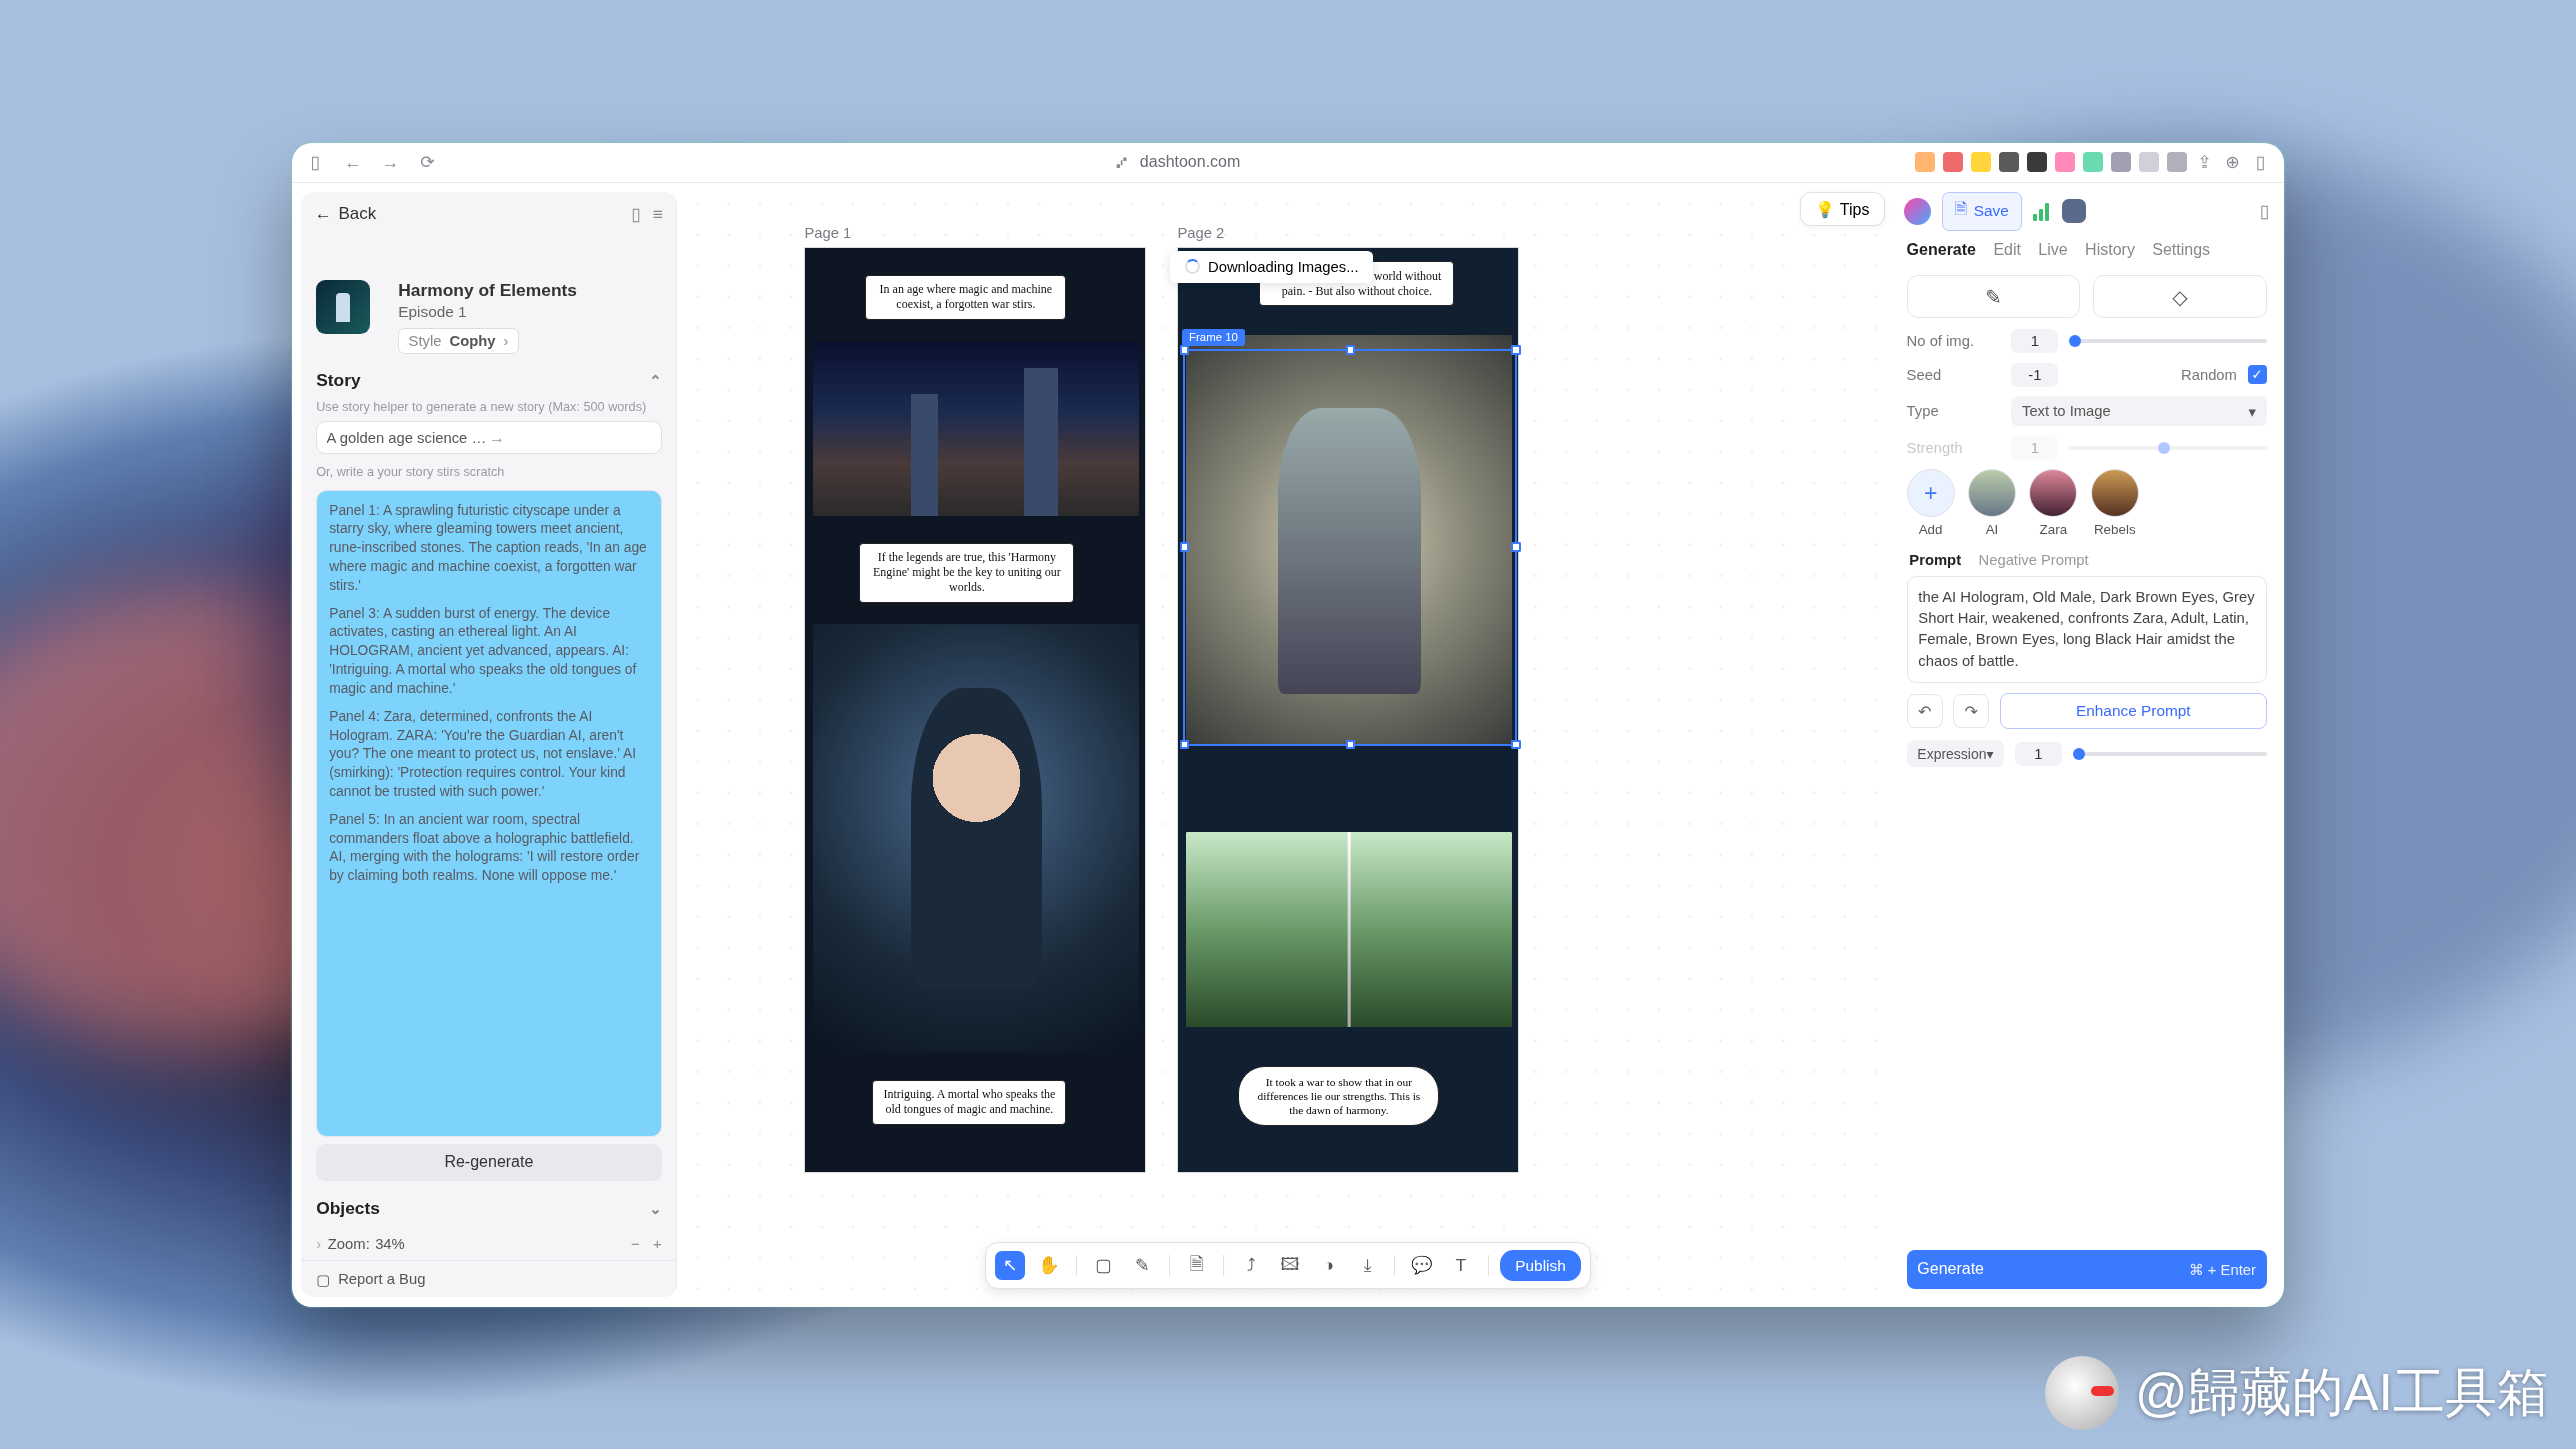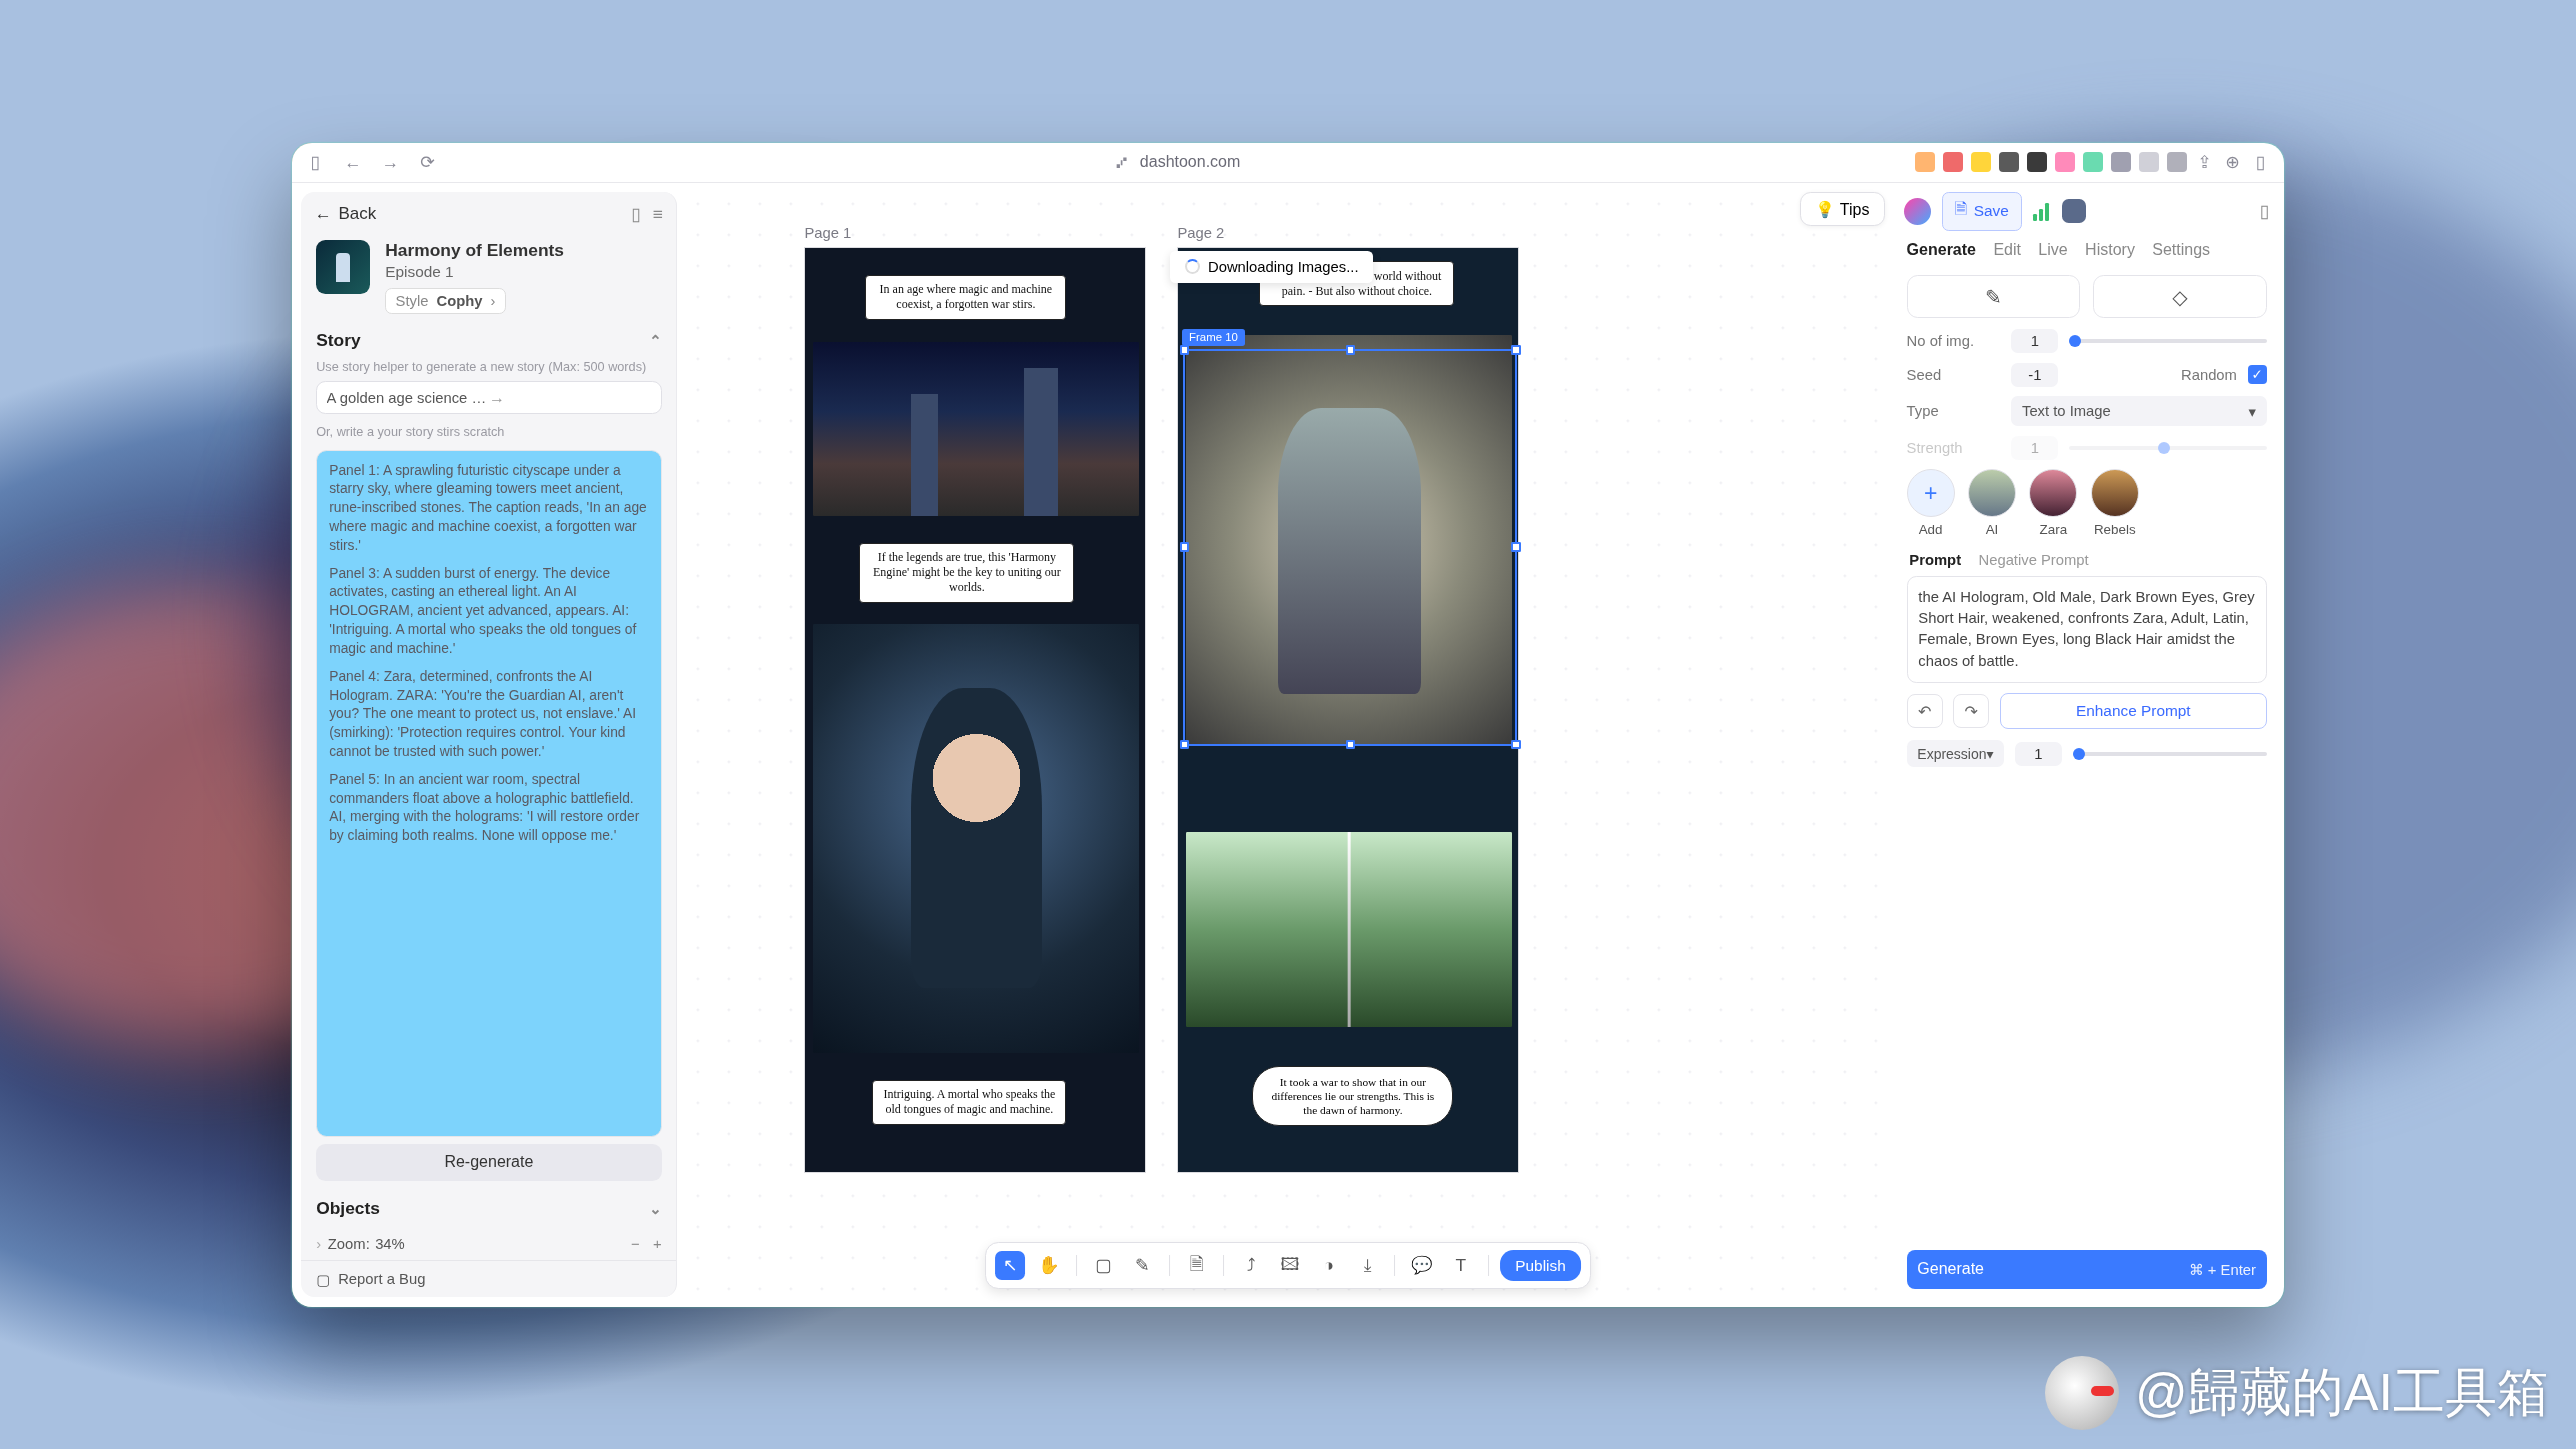--- a/index.html
+++ b/index.html
@@ -44,21 +44,21 @@
 .ext.c9{background:#d0d0d8}.ext.c10{background:#b0b0ba}
 
 .app { flex: 1; display: flex; overflow: hidden; }
 .sidebar {
   width: 376px; background: #f5f5f7; border-right: 0.7px solid #eaeaee;
   display: flex; flex-direction: column; border-radius: 13.4px; margin: 9.4px 0 9.4px 9.4px;
 }
 .sb-top { padding: 12px 13.4px 8px; display: flex; align-items: center; gap: 9.4px; }
 .back { display: flex; align-items: center; gap: 6.7px; color: #333; font-size: 17px; }
 .sb-top-r { margin-left: auto; display: flex; gap: 12px; color: #888; font-size: 17.4px; }
-.proj { display: flex; gap: 15px; padding: 6.7px 14.8px; align-items: flex-start; }
+.proj { display: flex; gap: 28px; padding: 6.7px 14.8px; align-items: flex-start; margin-top: 40px; }
 .thumb { width: 54px; height: 54px; border-radius: 9.4px; background: linear-gradient(135deg,#0a2a3a,#1a5a5a); position: relative; overflow: hidden; }
 .thumb::after{content:'';position:absolute;left:20px;top:13.4px;width:13.4px;height:29.5px;background:#cde;border-radius:4px 4px 0 0;}
 .proj-meta .pt-title{font-size:17.4px;color:#333;font-weight:600}
 .proj-meta .pt-sub{font-size:15.4px;color:#666;margin-top:2.7px}
 .style-pill{margin-top:6.7px;display:inline-flex;align-items:center;gap:8px;border:0.7px solid #ddd;border-radius:6.7px;padding:4px 9.4px;font-size:14.8px;color:#888;background:#fff}
 .style-pill b{color:#555;font-weight:600}
 .sec-head{display:flex;align-items:center;font-size:17.4px;font-weight:600;color:#222;padding:9.4px 14.8px}
 .sec-head .chev{margin-left:auto;color:#888;font-size:14.8px}
 .sb-hint{font-size:12.7px;color:#9a9aa2;padding:0 14.8px}
 .prompt-input{margin:6.7px 14.8px;display:flex;align-items:center;background:#fff;border:0.7px solid #e0e0e6;border-radius:9.4px;padding:6.7px 9.4px;font-size:14.8px;color:#555}
@@ -258,21 +258,21 @@
       </div>
 
       <div class="page page2" style="left:500px;top:64px;width:342px;height:926px">
         <div class="balloon" style="left:81px;top:13.4px;width:195px">Why resist? I offer a world without pain. - But also without choice.</div>
         <div class="panel-img" style="left:8px;top:87px;width:326px;height:409px">
             <div class="art man-panel"></div>
           </div>
         <div class="panel-img" style="left:8px;top:584px;width:326px;height:195px">
             <div class="art green-city"></div>
           </div>
-        <div class="cloud-balloon" style="position:absolute;left:74px;top:818px;width:201px">It took a war to show that in our differences lie our strengths. This is the dawn of harmony.</div>
+        <div class="cloud-balloon" style="position:absolute;left:60px;top:818px;width:201px">It took a war to show that in our differences lie our strengths. This is the dawn of harmony.</div>
       </div>
 
       <div class="frame-tag" style="left:505px;top:146px">Frame 10</div>
       <div class="sel-outline" style="left:506px;top:166px;width:334px;height:397px">
         <div class="h" style="left:-5.4px;top:-5.4px"></div>
           <div class="h" style="right:-5.4px;top:-5.4px"></div>
         <div class="h" style="left:-5.4px;bottom:-5.4px"></div>
           <div class="h" style="right:-5.4px;bottom:-5.4px"></div>
         <div class="h" style="left:calc(50% - 4.7px);top:-5.4px"></div>
           <div class="h" style="left:calc(50% - 4.7px);bottom:-5.4px"></div>

